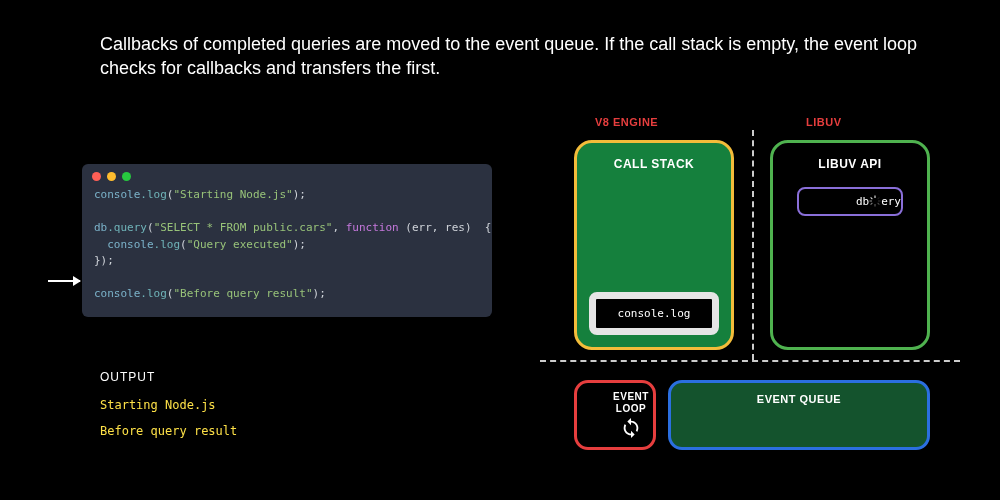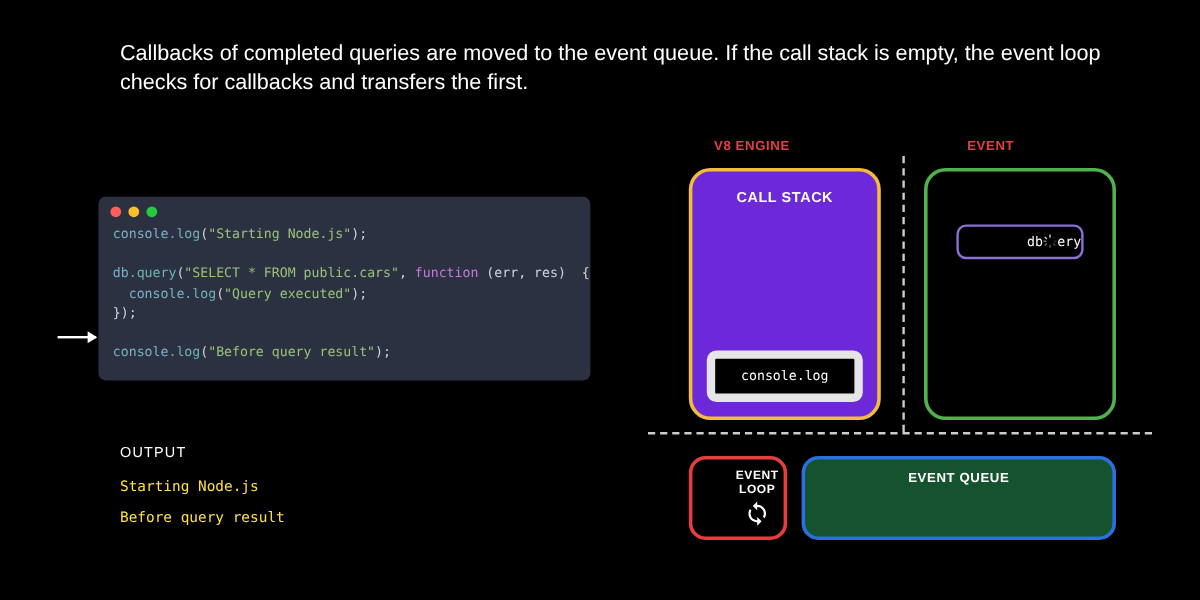--- a/index.html
+++ b/index.html
@@ -122,21 +122,21 @@
     border-top: 2px dashed #ccc;
   }
   .call-stack {
     position: absolute;
     top: 140px;
     left: 574px;
     width: 160px;
     height: 210px;
     border: 3px solid #f3bc3a;
     border-radius: 18px;
-    background: #6d28d9;
+    background: #15803d;
   }
   .call-stack-title {
     text-align: center;
     font-size: 12px;
     font-weight: 700;
     letter-spacing: 0.5px;
     padding-top: 14px;
     color: #fff;
   }
   .stack-item {
@@ -257,30 +257,31 @@
 <span class="tok-obj">console</span><span class="tok-call">.log</span><span class="tok-plain">(</span><span class="tok-str">"Before query result"</span><span class="tok-plain">);</span></div>
 </div>
 
 <div class="output">
   <div class="output-title">OUTPUT</div>
   <div class="output-line">Starting Node.js</div>
   <div class="output-line">Before query result</div>
 </div>
 
 <div class="v8-label">V8 ENGINE</div>
-<div class="libuv-label">EVENT</div>
+<div class="libuv-label">LIBUV</div>
 <div class="dash-divider"></div>
 <div class="dash-bottom"></div>
 
 <div class="call-stack">
   <div class="call-stack-title">CALL STACK</div>
   <div class="stack-item">console.log</div>
 </div>
 
 <div class="libuv-box">
+  <div class="libuv-title">LIBUV API</div>
   <div class="libuv-item">
     <span>db</span><svg class="spinner" viewBox="0 0 24 24">
         <g fill="#fff">
           <rect x="11" y="1" width="2" height="5" opacity="1"></rect>
           <rect x="11" y="18" width="2" height="5" opacity="0.4"></rect>
           <rect x="1" y="11" width="5" height="2" opacity="0.6"></rect>
           <rect x="18" y="11" width="5" height="2" opacity="0.2"></rect>
           <rect x="4" y="4" width="2" height="5" transform="rotate(-45 5 6.5)" opacity="0.85"></rect>
           <rect x="18" y="15" width="2" height="5" transform="rotate(-45 19 17.5)" opacity="0.3"></rect>
           <rect x="4" y="15" width="2" height="5" transform="rotate(45 5 17.5)" opacity="0.5"></rect>

